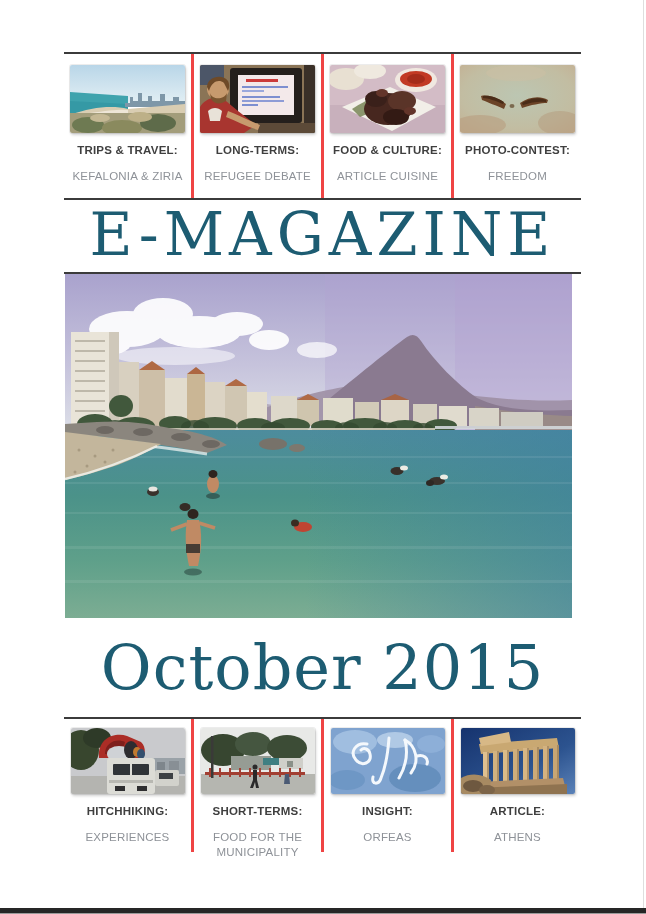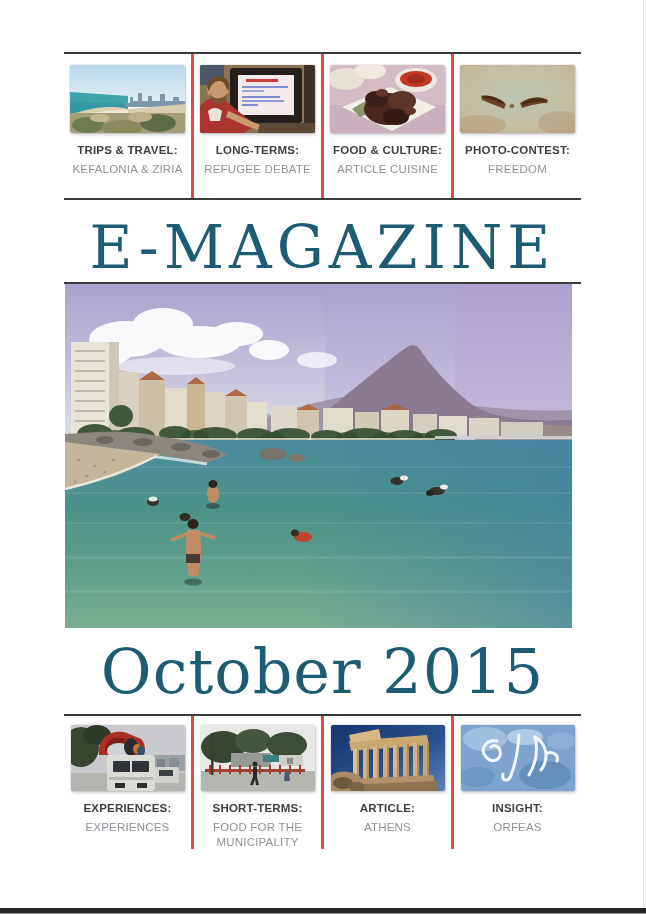--- a/index.html
+++ b/index.html
@@ -12,28 +12,28 @@
   .features-row { display:flex; }
   .features-row.top { height:144px; }
   .features-row.bottom { height:133px; }
   .feature { flex:1 1 0; min-width:0; text-align:center; }
   .feature + .feature { border-left:3px solid #ef4444; }
   .thumb { width:115px; height:68px; margin:11px auto 0; border-radius:2px; overflow:hidden;
            box-shadow:0 0 0 1px rgba(0,0,0,.07), 1px 2px 3px rgba(0,0,0,.18); }
   .bottom .thumb { width:114px; height:66px; margin-top:9px; }
   .thumb svg { display:block; width:100%; height:100%; }
   .cat { margin-top:11px; font-size:11.5px; font-weight:700; color:#3f3f3f; letter-spacing:.2px; }
-  .topic { margin-top:6px; font-size:11.5px; color:#8e9298; letter-spacing:.2px; line-height:1.3;
+  .topic { margin-top:13px; font-size:11.5px; color:#8e9298; letter-spacing:.2px; line-height:1.3;
            max-width:112px; margin-left:auto; margin-right:auto; }
-  .title-block { height:82px; display:flex; align-items:flex-end; justify-content:center; }
+  .title-block { height:72px; display:flex; align-items:flex-start; justify-content:center; }
   .magazine-title { font-family:"DejaVu Serif","Liberation Serif",serif; font-weight:400;
                     color:#1d5c72; font-size:59px; letter-spacing:5px; white-space:nowrap; }
   .photo { width:507px; height:344px; margin-left:1px; overflow:hidden; }
   .photo svg { display:block; width:100%; height:100%; }
-  .issue-block { height:86px; display:flex; align-items:center; justify-content:center; }
+  .issue-block { height:99px; display:flex; align-items:center; justify-content:center; }
   .issue-title { font-family:"DejaVu Serif","Liberation Serif",serif; font-weight:400;
                  color:#1d5c72; font-size:62px; letter-spacing:1px; white-space:nowrap;
                  font-variant-numeric:oldstyle-nums; font-feature-settings:"onum" 1; }
   .bottom-bar { position:absolute; left:0; bottom:1px; width:646px; height:5px; background:#262626; }
   .bottom-edge { position:absolute; left:0; bottom:0; width:646px; height:1px; background:#9a9a9a; }
   .right-edge { position:absolute; top:0; right:2px; width:1px; height:914px; background:#dedede; }
 </style>
 </head>
 <body>
 
@@ -331,21 +331,21 @@
             <ellipse cx="66" cy="24" rx="4" ry="5" fill="#c07a30"></ellipse>
             <ellipse cx="70" cy="26" rx="4" ry="5" fill="#34506e"></ellipse>
             <rect x="36" y="30" width="48" height="36" rx="3" fill="#dcdcd6"></rect>
             <rect x="42" y="36" width="36" height="11" rx="1" fill="#303438"></rect>
             <rect x="59" y="36" width="2" height="11" fill="#dcdcd6"></rect>
             <rect x="38" y="52" width="44" height="3" fill="#b8b8b2"></rect>
             <rect x="44" y="58" width="10" height="5" fill="#2e2e30"></rect>
             <rect x="66" y="58" width="10" height="5" fill="#2e2e30"></rect>
           </svg>
         </div>
-        <div class="cat">EXPERIENCES:</div>
+        <div class="cat">HITCHHIKING:</div>
         <div class="topic">EXPERIENCES</div>
       </div>
 
       <div class="feature">
         <div class="thumb">
           <svg viewBox="0 0 114 66" preserveAspectRatio="none">
             <rect x="0" y="0" width="114" height="66" fill="#e8e9e7"></rect>
             <ellipse cx="22" cy="22" rx="22" ry="16" fill="#374630"></ellipse>
             <ellipse cx="52" cy="16" rx="18" ry="12" fill="#455640"></ellipse>
             <ellipse cx="86" cy="20" rx="20" ry="13" fill="#3c4c36"></ellipse>
@@ -368,20 +368,42 @@
                 <rect x="98" y="40" width="2" height="9"></rect>
               </g>
             <rect x="10" y="8" width="2.5" height="42" fill="#3a3a38"></rect>
             <path d="M52,42 L56,42 L56,52 L58,60 L55,60 L54,54 L52,60 L49,60 L52,52 Z" fill="#2a2a2a"></path>
             <circle cx="54" cy="39" r="2.5" fill="#2a2a2a"></circle>
             <path d="M84,46 l4,0 l1,10 l-6,0 Z" fill="#4a5a74"></path>
           </svg>
         </div>
         <div class="cat">SHORT-TERMS:</div>
         <div class="topic">FOOD FOR THE MUNICIPALITY</div>
+      </div>
+
+      <div class="feature">
+        <div class="thumb">
+          <svg viewBox="0 0 114 66" preserveAspectRatio="none">
+            <rect x="0" y="0" width="114" height="66" fill="#7fa3cf"></rect>
+            <ellipse cx="24" cy="14" rx="22" ry="12" fill="#a9c4e4" opacity=".8"></ellipse>
+            <ellipse cx="84" cy="50" rx="26" ry="14" fill="#5f89b8" opacity=".8"></ellipse>
+            <ellipse cx="64" cy="12" rx="18" ry="8" fill="#c4d8ee" opacity=".7"></ellipse>
+            <ellipse cx="16" cy="52" rx="18" ry="10" fill="#6a94c2" opacity=".8"></ellipse>
+            <ellipse cx="100" cy="16" rx="14" ry="9" fill="#93b4dc" opacity=".7"></ellipse>
+            <g stroke="#f4f8fc" stroke-width="3" fill="none" stroke-linecap="round">
+              <path d="M36,16 C25,14 18,24 25,32 C31,39 41,35 39,26 C38,21 33,19 30,22"></path>
+              <path d="M58,10 C57,24 55,38 50,50 C48,57 40,57 42,49"></path>
+              <path d="M74,12 C77,24 75,38 68,50"></path>
+              <path d="M74,12 C85,18 89,33 80,45"></path>
+              <path d="M86,28 C92,26 98,30 96,36"></path>
+            </g>
+          </svg>
+        </div>
+        <div class="cat">INSIGHT:</div>
+        <div class="topic">ORFEAS</div>
       </div>
 
       <div class="feature">
         <div class="thumb">
           <svg viewBox="0 0 114 66" preserveAspectRatio="none">
             <defs>
               <linearGradient id="g3" x1="0" y1="0" x2="1" y2="1">
                 <stop offset="0" stop-color="#16336e"></stop>
                   <stop offset=".6" stop-color="#2c538f"></stop>
                   <stop offset="1" stop-color="#5b82b8"></stop>
@@ -413,42 +435,20 @@
             <path d="M16,54 L102,50 L104,58 L14,62 Z" fill="#b29068"></path>
             <path d="M12,60 L106,56 L106,66 L10,66 Z" fill="#8f7350"></path>
             <path d="M0,50 C10,44 22,46 30,52 L28,66 L0,66 Z" fill="#a78a62"></path>
             <ellipse cx="12" cy="58" rx="10" ry="6" fill="#6e5840"></ellipse>
             <ellipse cx="26" cy="62" rx="8" ry="5" fill="#7c6448"></ellipse>
           </svg>
         </div>
         <div class="cat">ARTICLE:</div>
         <div class="topic">ATHENS</div>
       </div>
-
-      <div class="feature">
-        <div class="thumb">
-          <svg viewBox="0 0 114 66" preserveAspectRatio="none">
-            <rect x="0" y="0" width="114" height="66" fill="#7fa3cf"></rect>
-            <ellipse cx="24" cy="14" rx="22" ry="12" fill="#a9c4e4" opacity=".8"></ellipse>
-            <ellipse cx="84" cy="50" rx="26" ry="14" fill="#5f89b8" opacity=".8"></ellipse>
-            <ellipse cx="64" cy="12" rx="18" ry="8" fill="#c4d8ee" opacity=".7"></ellipse>
-            <ellipse cx="16" cy="52" rx="18" ry="10" fill="#6a94c2" opacity=".8"></ellipse>
-            <ellipse cx="100" cy="16" rx="14" ry="9" fill="#93b4dc" opacity=".7"></ellipse>
-            <g stroke="#f4f8fc" stroke-width="3" fill="none" stroke-linecap="round">
-              <path d="M36,16 C25,14 18,24 25,32 C31,39 41,35 39,26 C38,21 33,19 30,22"></path>
-              <path d="M58,10 C57,24 55,38 50,50 C48,57 40,57 42,49"></path>
-              <path d="M74,12 C77,24 75,38 68,50"></path>
-              <path d="M74,12 C85,18 89,33 80,45"></path>
-              <path d="M86,28 C92,26 98,30 96,36"></path>
-            </g>
-          </svg>
-        </div>
-        <div class="cat">INSIGHT:</div>
-        <div class="topic">ORFEAS</div>
-      </div>
     </div>
 
   </div>
 
   <div class="right-edge"></div>
   <div class="bottom-bar"></div>
   <div class="bottom-edge"></div>
 </div>
 
 </body></html>

